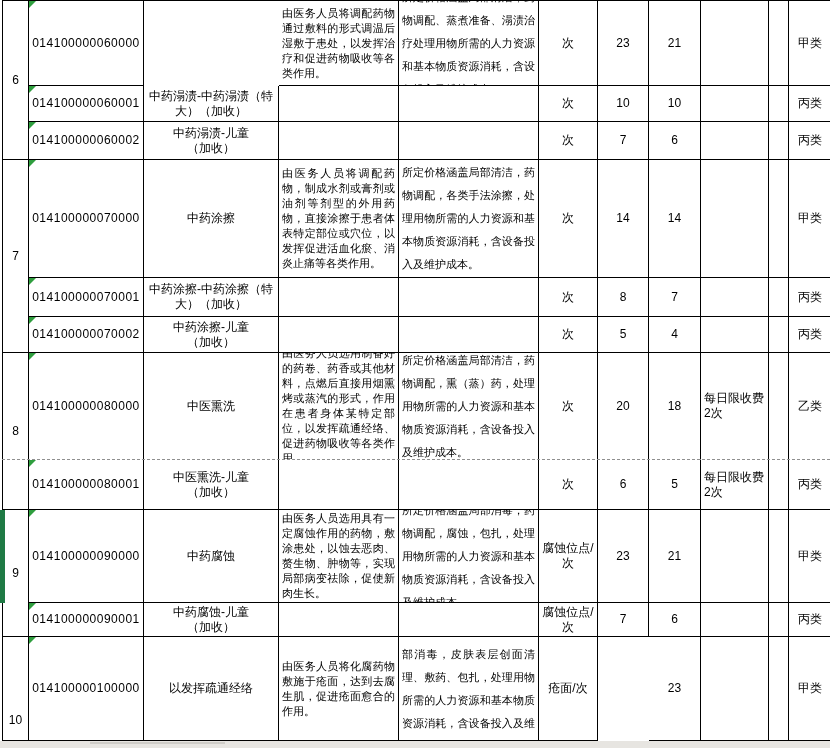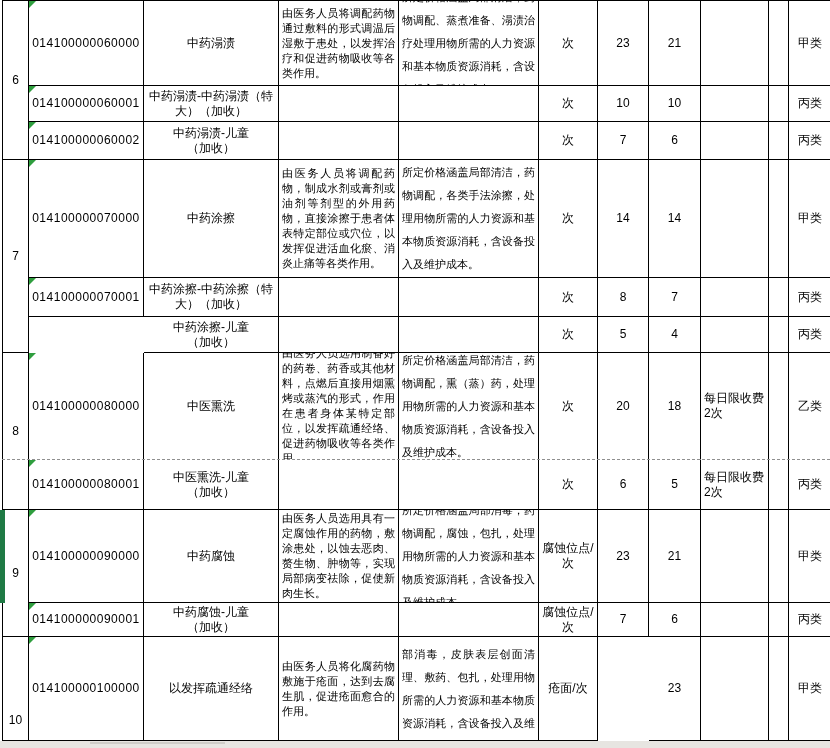--- a/index.html
+++ b/index.html
@@ -61,21 +61,20 @@
 </head>
 <body>
 
 <div id="sheet-bg"></div>
 <div id="grid">
     <div class="c-rowno" style="grid-area: 1 / 1 / span 3;">6</div>
     <div class="cell c-code" style="grid-area: 1 / 2;">
       <span class="tri"></span>
       <span>014100000060000</span>
     </div>
-    <div class="cell c-name" style="grid-area: 1 / 3;">中药溻渍</div>
     <div class="cell c-desc" style="grid-area: 1 / 4;">
       <div>由医务人员将调配药物通过敷料的形式调温后湿敷于患处，以发挥治疗和促进药物吸收等各类作用。</div>
     </div>
     <div class="cell c-pdesc" style="grid-area: 1 / 5;">
       <div>所定价格涵盖局部清洁，药物调配、蒸煮准备、溻渍治疗处理用物所需的人力资源和基本物质资源消耗，含设备投入及维护成本 。</div>
     </div>
     <div class="cell c-unit" style="grid-area: 1 / 6;">次</div>
     <div class="cell c-num" style="grid-area: 1 / 7;">23</div>
     <div class="cell c-num" style="grid-area: 1 / 8;">21</div>
     <div class="cell c-note" style="grid-area: 1 / 9;"></div>
@@ -144,20 +143,24 @@
     </div>
     <div class="cell c-pdesc" style="grid-area: 5 / 5;">
       <div></div>
     </div>
     <div class="cell c-unit" style="grid-area: 5 / 6;">次</div>
     <div class="cell c-num" style="grid-area: 5 / 7;">8</div>
     <div class="cell c-num" style="grid-area: 5 / 8;">7</div>
     <div class="cell c-note" style="grid-area: 5 / 9;"></div>
     <div class="cell c-spacer" style="grid-area: 5 / 10;"></div>
     <div class="cell c-cat" style="grid-area: 5 / 11;">丙类</div>
+    <div class="cell c-code" style="grid-area: 6 / 2;">
+      <span class="tri"></span>
+      <span>014100000070002</span>
+    </div>
     <div class="cell c-name" style="grid-area: 6 / 3;">中药涂擦-儿童
 （加收）</div>
     <div class="cell c-desc" style="grid-area: 6 / 4;">
       <div></div>
     </div>
     <div class="cell c-pdesc" style="grid-area: 6 / 5;">
       <div></div>
     </div>
     <div class="cell c-unit" style="grid-area: 6 / 6;">次</div>
     <div class="cell c-num" style="grid-area: 6 / 7;">5</div>

